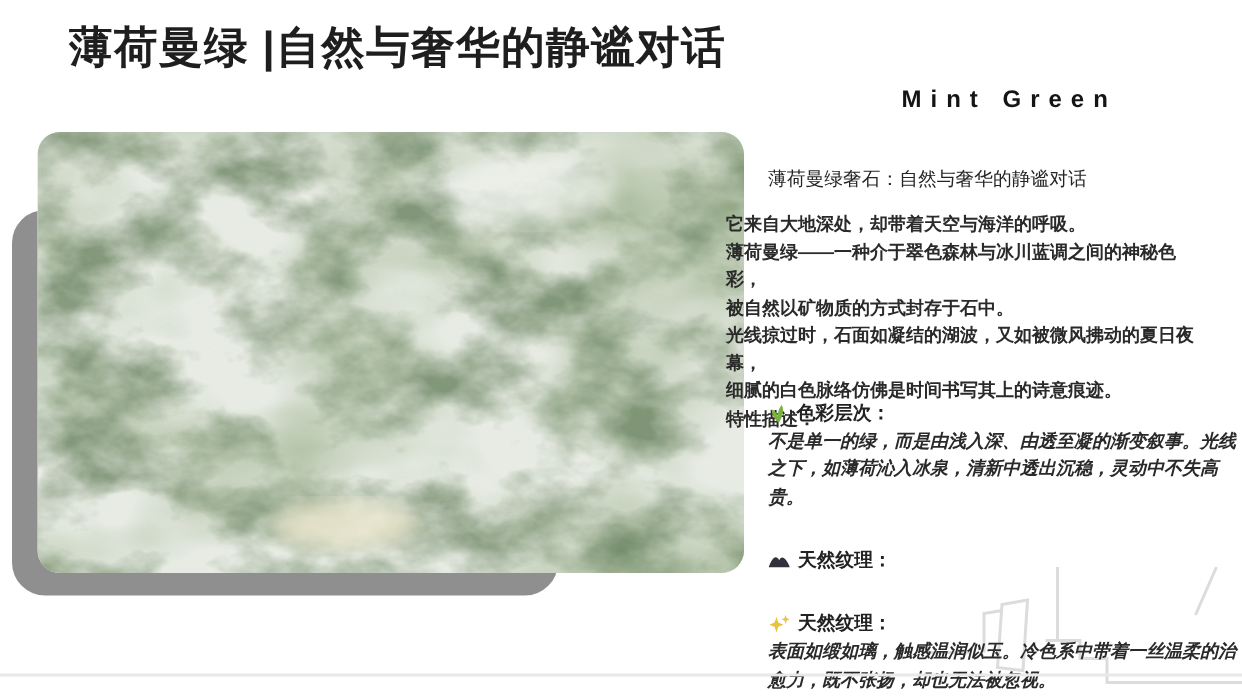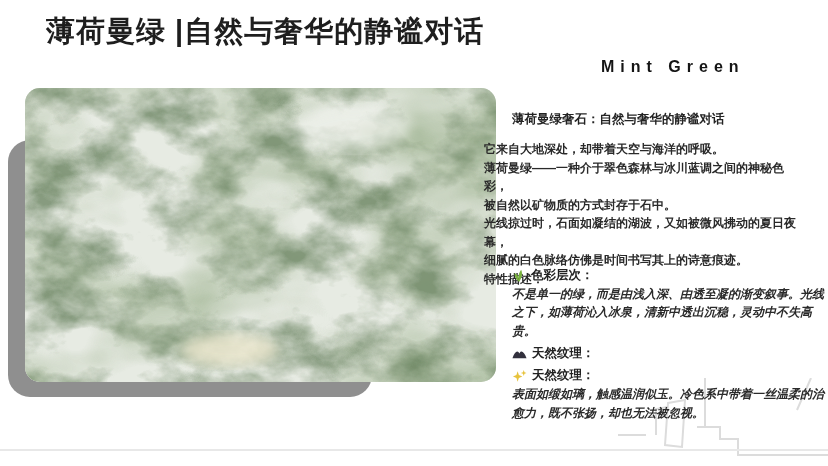--- a/index.html
+++ b/index.html
@@ -13,27 +13,27 @@
     background:#8f8f8f;border-radius:22px;z-index:0;}
 
   .marble-frame{position:absolute;left:25px;top:88px;width:471px;height:294px;
     border-radius:15px;overflow:hidden;z-index:1;background:#e6eae2;}
   .marble-frame svg{display:block;}
 
   .english-title{position:absolute;left:557px;top:58px;font-size:16px;font-weight:bold;
     letter-spacing:6px;color:#141414;z-index:2;white-space:nowrap;margin-left:44px;}
 
   .content-heading{position:absolute;left:512px;top:111px;width:316px;font-size:12.5px;
-    font-weight:bold;color:#242424;z-index:2;}
+    font-weight:normal;color:#242424;z-index:2;}
 
   .content-intro{position:absolute;left:484px;top:140px;width:316px;font-size:12px;
     font-weight:bold;line-height:18.5px;color:#2a2a2a;white-space:pre-line;z-index:2;}
 
   .features{position:absolute;left:512px;top:250px;width:316px;z-index:2;}
-  .feature{margin-top:4px;}
+  .feature{margin-top:24px;}
   .feature:first-child{margin-top:16px;}
   .feature-title-row{display:flex;align-items:center;gap:5px;height:18.5px;}
   .feature-title-row svg{flex:0 0 auto;}
   .feature-title{font-size:12.5px;font-weight:bold;color:#222222;}
   .feature-body{font-size:12px;font-weight:bold;line-height:18.5px;color:#2a2a2a;font-style:italic;}
 
   .skyline{position:absolute;left:618px;top:378px;width:210px;height:82px;z-index:1;}
 
   .bottom-divider{position:absolute;left:0;top:449px;width:828px;height:2px;
     background:#e8e8e8;z-index:3;}

